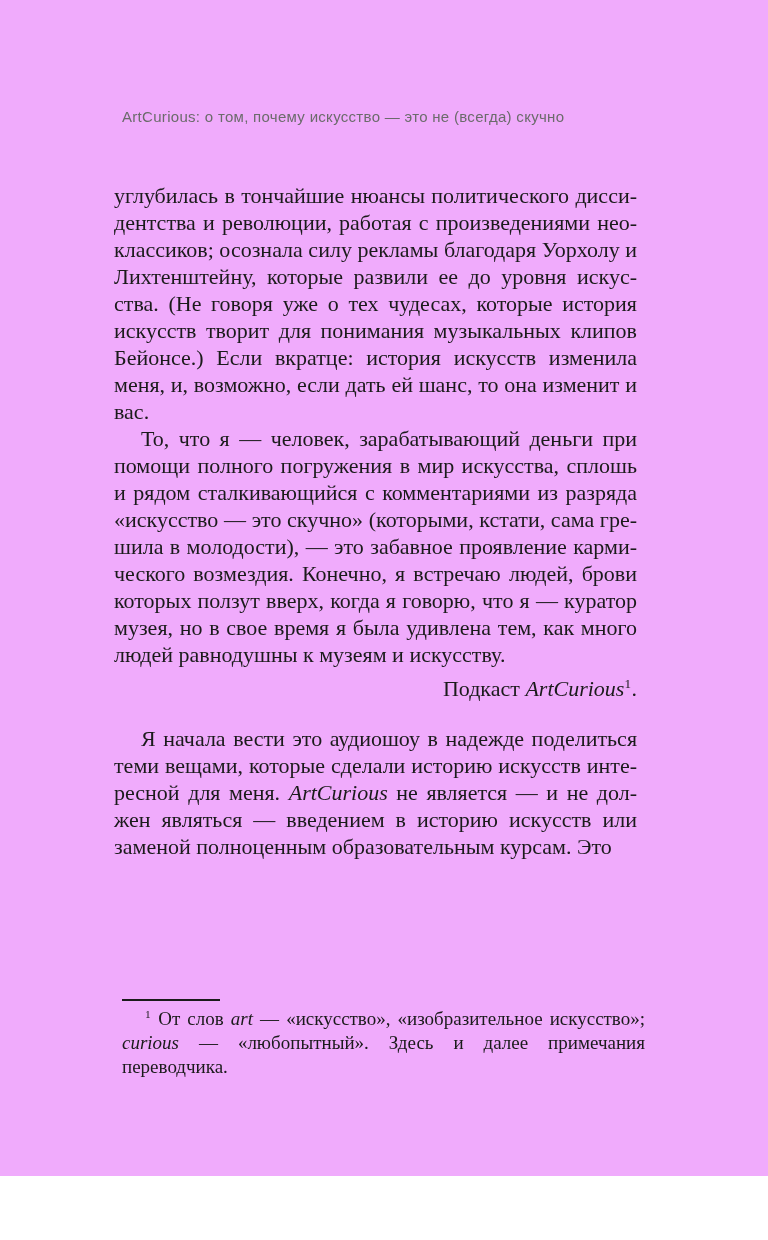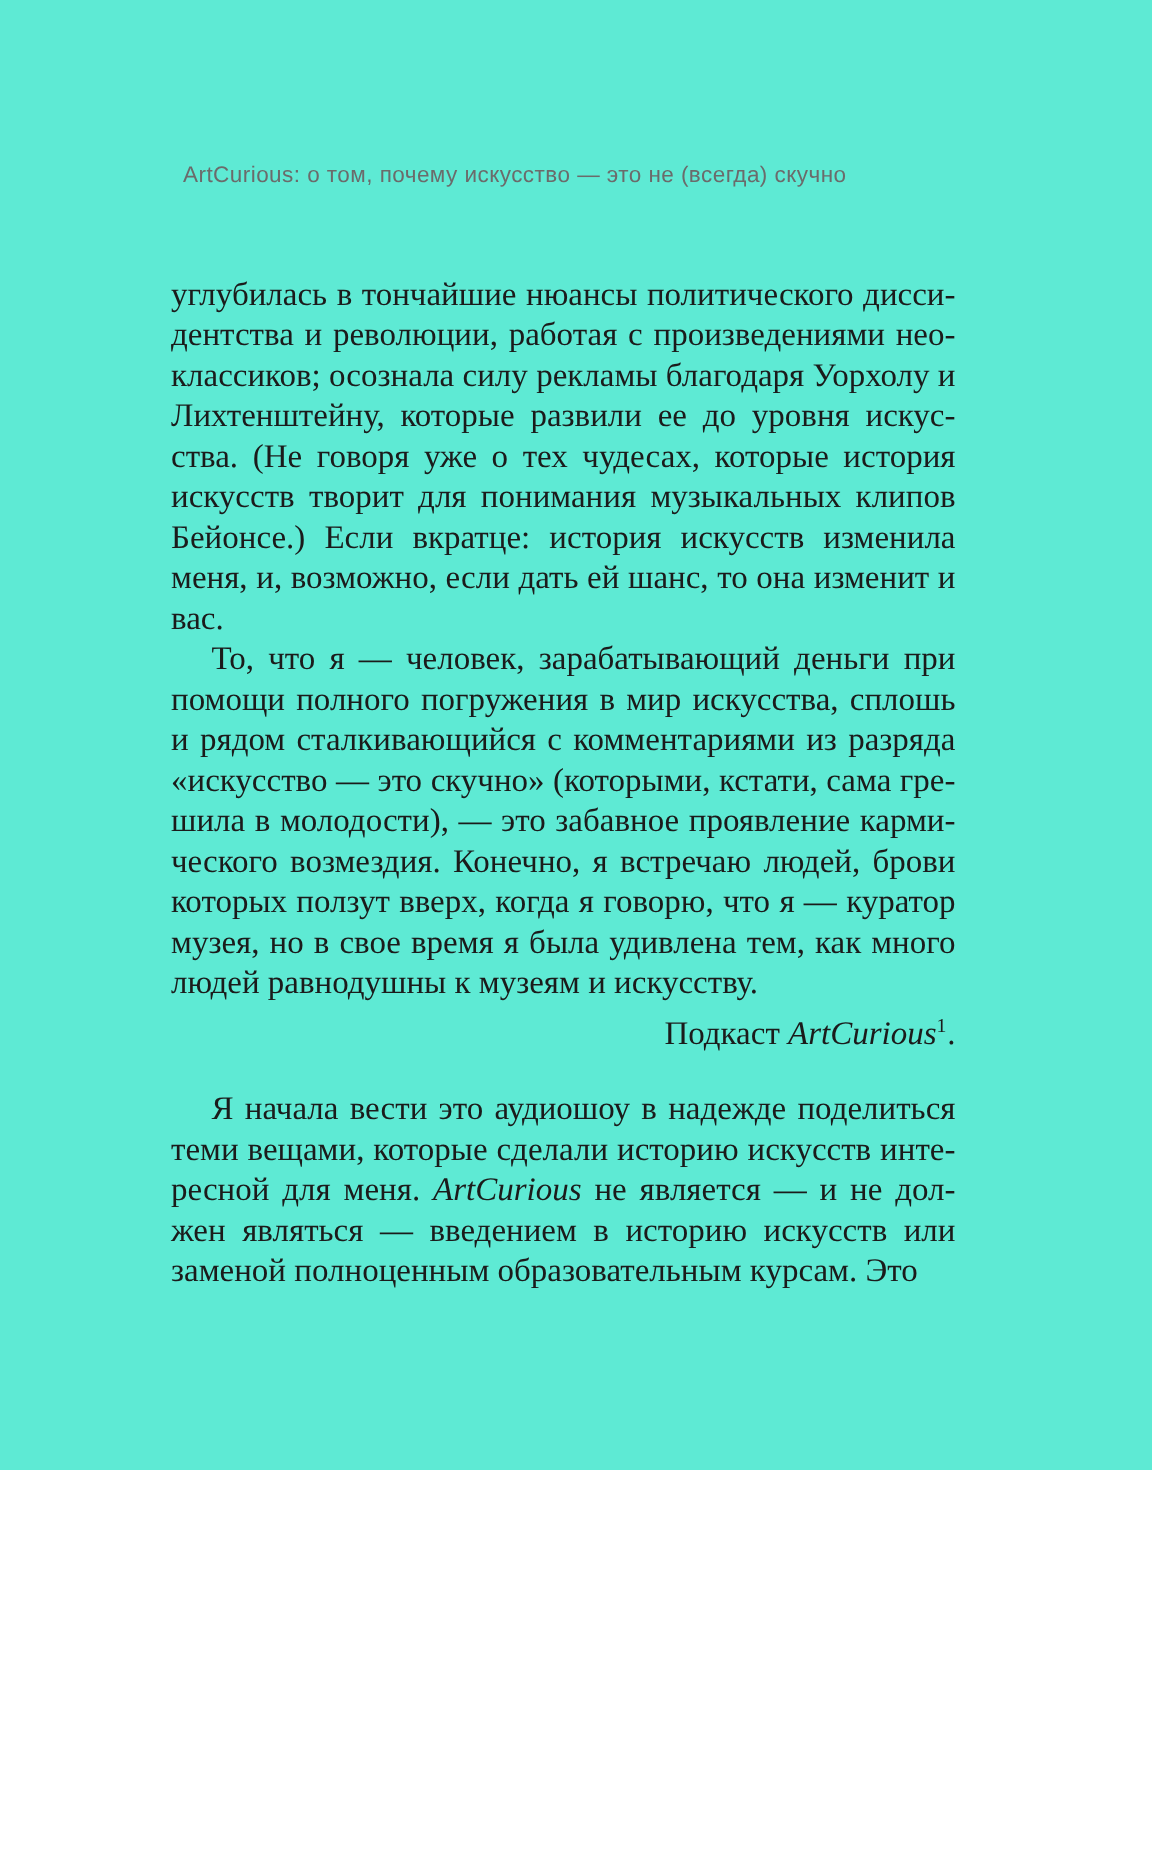--- a/index.html
+++ b/index.html
@@ -3,22 +3,22 @@
 <meta charset="utf-8">
 <style>
   html, body {
     margin: 0;
     padding: 0;
     background: #ffffff;
   }
   .page {
     position: relative;
     width: 768px;
-    height: 980px;
-    background: #5eead4;
+    height: 1176px;
+    background: #f0abfc;
     overflow: hidden;
     text-decoration: underline;
   }
   .running-head {
     position: absolute;
     left: 122px;
     top: 108px;
     width: 560px;
     font-family: "Liberation Sans", sans-serif;
     font-weight: 300;
@@ -118,15 +118,19 @@
 
     <p class="para indented">То, что я — человек, зарабатывающий деньги при помощи полного погружения в мир искусства, сплошь и рядом сталкивающийся с комментариями из разряда «искусство — это скучно» (которыми, кстати, сама гре­шила в молодости), — это забавное проявление карми­ческого возмездия. Конечно, я встречаю людей, брови которых ползут вверх, когда я говорю, что я — куратор музея, но в свое время я была удивлена тем, как много людей равнодушны к музеям и искусству.</p>
 
 
     <p class="attribution"><span>Подкаст </span><em>ArtCurious</em><sup class="fn-ref">1</sup><span>.</span></p>
 
     <p class="para indented after-quote"><span>Я начала вести это аудиошоу в надежде поделиться теми вещами, которые сделали историю искусств инте­ресной для меня. </span><em>ArtCurious</em><span> не является — и не дол­жен являться — введением в историю искусств или заменой полноценным образовательным курсам. Это</span></p>
 
   </div>
 
+  <div class="footnote-area">
+    <div class="footnote-rule"></div>
+    <p class="footnote-text"><sup class="fn-ref">1</sup><span> От слов </span><em>art</em><span> — «искусство», «изобразительное искус­ство»; </span><em>curious</em><span> — «любопытный». Здесь и далее примечания переводчика.</span></p>
+  </div>
 
 
 </div>
 
 </body></html>

